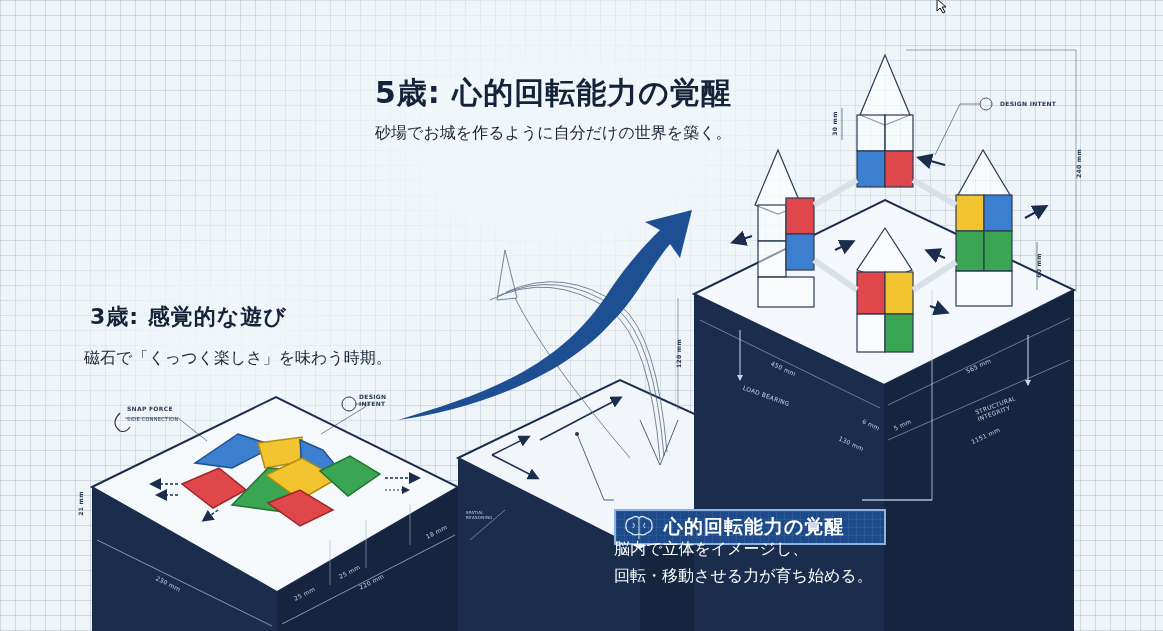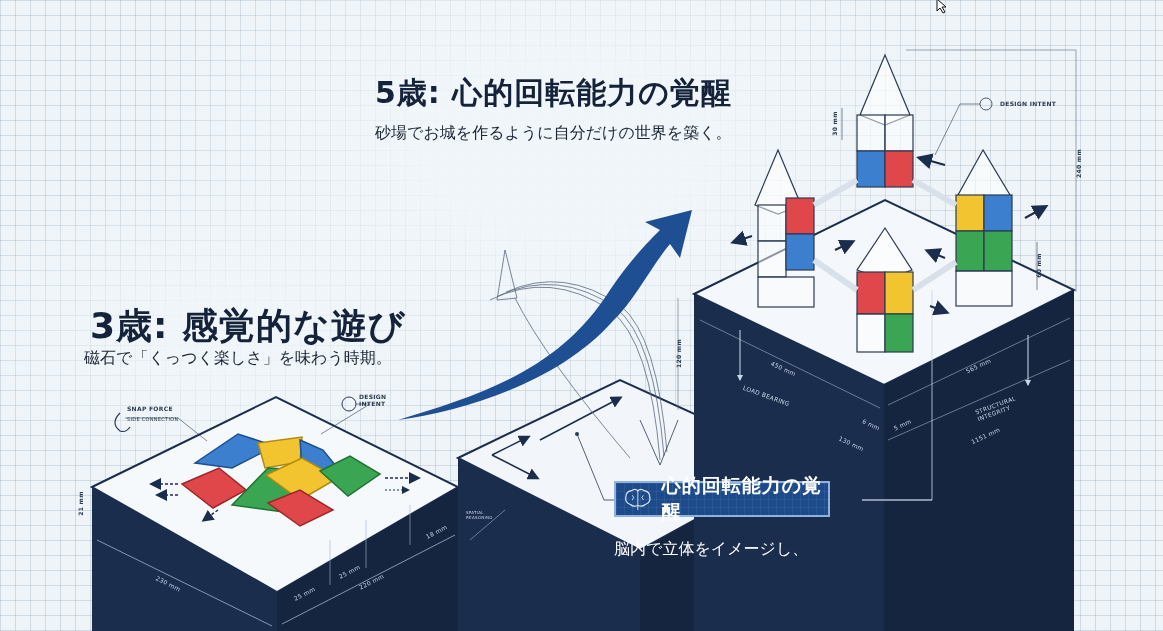--- a/index.html
+++ b/index.html
@@ -21,24 +21,24 @@
                 radial-gradient(ellipse 260px 160px at 220px 330px, rgba(240,246,249,0.9) 20%, rgba(240,246,249,0) 100%);
   }
   svg.scene { position:absolute; left:0; top:0; }
   .title {
     position:absolute; font-weight:bold; color:#15233a;
     letter-spacing:1px; white-space:nowrap;
   }
   .desc { position:absolute; color:#1a2433; white-space:nowrap; font-size:16px; line-height:27px; }
   .t5 { left:375px; top:73px; font-size:30px; }
   .d5 { left:375px; top:119px; }
-  .t3 { left:90px; top:302px; font-size:36px; }
+  .t3 { left:90px; top:302px; font-size:22px; }
   .d3 { left:84px; top:344px;text-align:right; }
   .badge {
-    position:absolute; left:614px; top:481px; width:216px; height:36px;
+    position:absolute; left:614px; top:509px; width:272px; height:36px;
     background:#1c4a8a; border:2px solid #8fb2e0; box-sizing:border-box;
     display:flex; align-items:center;
     background-image:
       linear-gradient(to right, rgba(255,255,255,0.06) 1px, transparent 1px),
       linear-gradient(to bottom, rgba(255,255,255,0.06) 1px, transparent 1px);
     background-size:8px 8px;
   }
   .badge .brain { width:30px; height:26px; margin-left:8px; margin-right:10px; }
   .badge .label { color:#fff; font-weight:bold; font-size:19px; letter-spacing:1px; }
   .dmid { left:614px; top:535px; color:#fff; }
@@ -191,20 +191,21 @@
 
 <div class="badge">
   <svg class="brain" viewBox="0 0 30 26">
     <path d="M8,4 q-6,1 -6,7 q-1,6 5,8 q3,3 8,1 q5,2 8,-1 q6,-2 5,-8 q0,-6 -6,-7 q-4,-3 -7,0 q-3,-3 -7,0 z" fill="none" stroke="#dbe6f5" stroke-width="1.3"></path>
     <path d="M15,4 v16 M9,9 q3,2 0,5 M21,9 q-3,2 0,5 M15,20 v5" fill="none" stroke="#dbe6f5" stroke-width="1"></path>
   </svg>
   <span class="label">心的回転能力の覚醒</span>
 </div>
 <div class="desc dmid">
   <div>脳内で立体をイメージし、</div>
+  <div>回転・移動させる力が育ち始める。</div>
 </div>
 
 <div class="annot" style="left:127px;top:405px;">SNAP FORCE</div>
 <div class="annot" style="left:127px;top:416px;font-size:5px;font-weight:normal;">SIDE CONNECTION</div>
 <div class="annot" style="left:359px;top:393px;width:30px;white-space:normal;">DESIGN INTENT</div>
 <div class="annot" style="left:1000px;top:100px;">DESIGN INTENT</div>
 <div class="annot light" style="left:742px;top:392px;transform:rotate(20deg);">LOAD BEARING</div>
 <div class="annot light" style="left:975px;top:400px;width:50px;white-space:normal;transform:rotate(-20deg);">STRUCTURAL INTEGRITY</div>
 <div class="annot light" style="left:466px;top:510px;font-size:4px;width:30px;white-space:normal;">SPATIAL REASONING</div>
 

